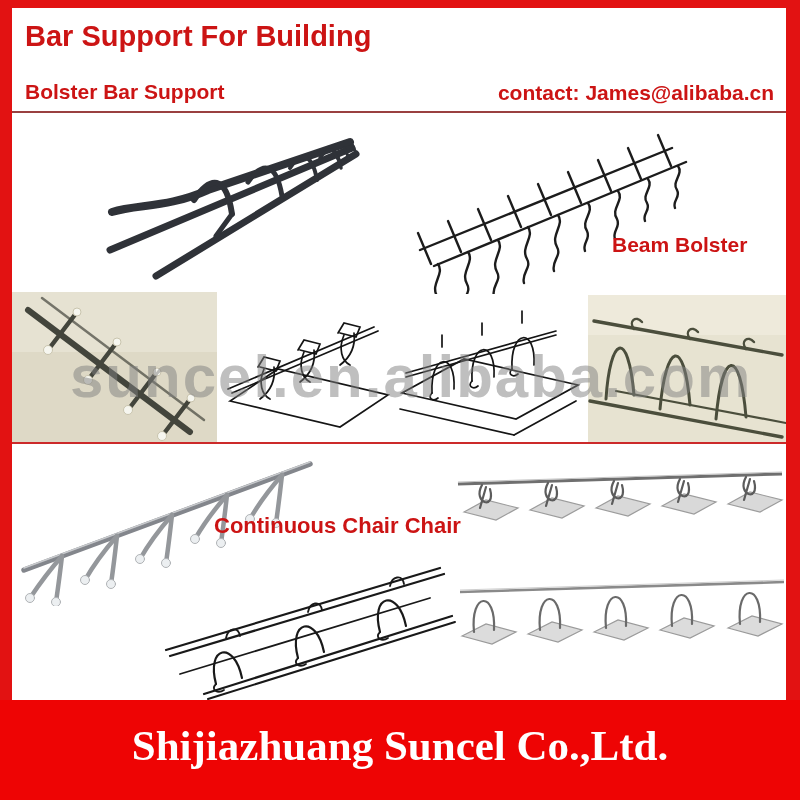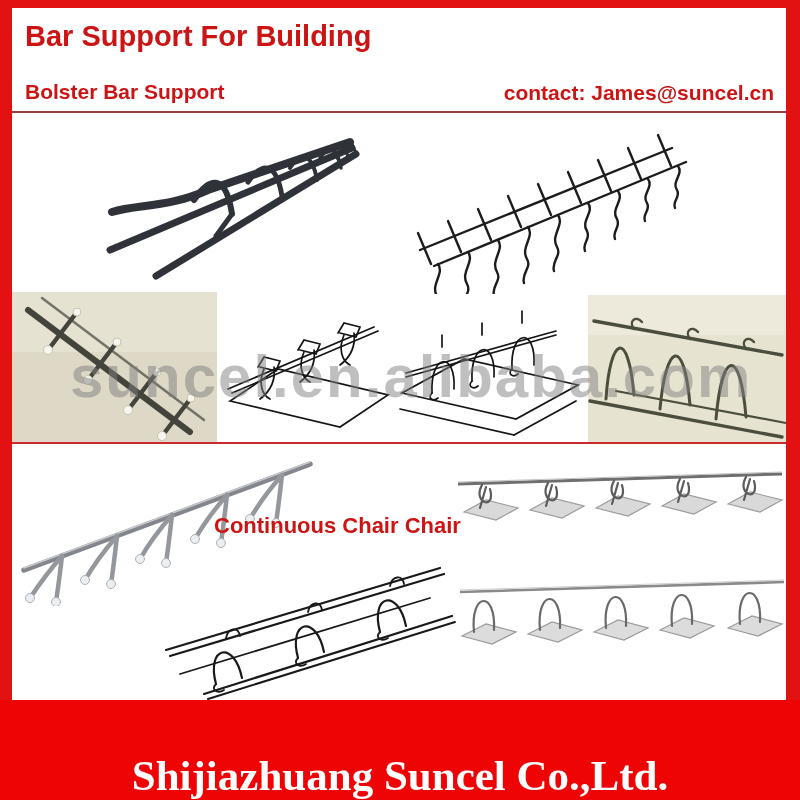--- a/index.html
+++ b/index.html
@@ -28,39 +28,39 @@
   #continuous-high-chair-label{left:214px; top:513px; font-size:22px;}
 
   .watermark{
     position:absolute; left:70px; top:342px; z-index:10;
     font-size:60px; font-weight:bold; letter-spacing:2px;
     color:var(--watermark_gray); opacity:0.5; white-space:nowrap; pointer-events:none;
   }
 
   .footer{
     position:absolute; left:0; top:700px; width:800px; height:100px;
-    background:var(--red_footer); display:flex; align-items:flex-end; justify-content:center;
+    background:var(--red_footer); display:flex; align-items:center; justify-content:center;
   }
   .footer .company{
     font-family:"Liberation Serif", serif; font-weight:bold;
     font-size:43px; color:#ffffff; margin-top:-10px; white-space:nowrap;
   }
 </style>
 </head>
 <body>
 
 <div id="ad">
 
   <div class="band-top"></div>
   <div class="band-left"></div>
   <div class="band-right"></div>
 
   <div class="title">Bar Support For Building</div>
   <div class="subtitle">Bolster Bar Support</div>
-  <div class="contact">contact: James@suncel.cn</div>
+  <div class="contact">contact: James@alibaba.cn</div>
   <div class="divider1"></div>
 
   <svg class="img" style="left:98px; top:116px;" width="280" height="170" viewBox="0 0 280 170">
     <g fill="none" stroke="#2f3238" stroke-linecap="round">
       <path d="M14,96 C40,88 70,92 110,74 L252,26" stroke-width="8"></path>
       <path d="M12,134 L254,32" stroke-width="7"></path>
       <path d="M58,160 L258,38" stroke-width="7"></path>
       <path d="M96,84 C112,60 128,58 134,98" stroke-width="6"></path>
       <path d="M134,98 L118,120" stroke-width="5"></path>
       <path d="M150,66 C164,46 178,45 184,80" stroke-width="5"></path>
@@ -87,20 +87,21 @@
       <path d="M58,130 c7,10 -8,20 -1,32 c5,9 -6,14 -3,24"></path>
       <path d="M88,118 c7,10 -8,20 -1,32 c5,9 -6,14 -3,24"></path>
       <path d="M118,105 c7,10 -8,20 -1,32 c5,9 -6,14 -3,24"></path>
       <path d="M148,93 c7,10 -8,20 -1,32 c5,9 -6,14 -3,24"></path>
       <path d="M178,81 c7,9 -8,18 -1,28 c4,8 -5,12 -2,20"></path>
       <path d="M208,69 c7,9 -8,18 -1,28 c4,8 -5,12 -2,20"></path>
       <path d="M238,57 c6,8 -7,16 -1,24 c4,7 -5,11 -2,18"></path>
       <path d="M268,44 c6,8 -7,16 -1,24 c4,7 -5,11 -2,18"></path>
     </g>
   </svg>
+  <div class="label-red" id="beam-bolster-label">Beam Bolster</div>
 
   <svg class="img" style="left:12px; top:292px;" width="205" height="150" viewBox="0 0 205 150">
     <rect width="205" height="150" fill="#ded9c6"></rect>
     <rect width="205" height="60" fill="#e6e2d2"></rect>
     <g fill="none" stroke="#43453c" stroke-linecap="round">
       <path d="M30,6 L192,128" stroke-width="2.5" opacity="0.7"></path>
       <path d="M16,18 L178,140" stroke-width="6"></path>
       <path d="M65,20 L36,58" stroke-width="4.5"></path>
       <path d="M105,50 L76,88" stroke-width="4.5"></path>
       <path d="M145,80 L116,118" stroke-width="4.5"></path>

